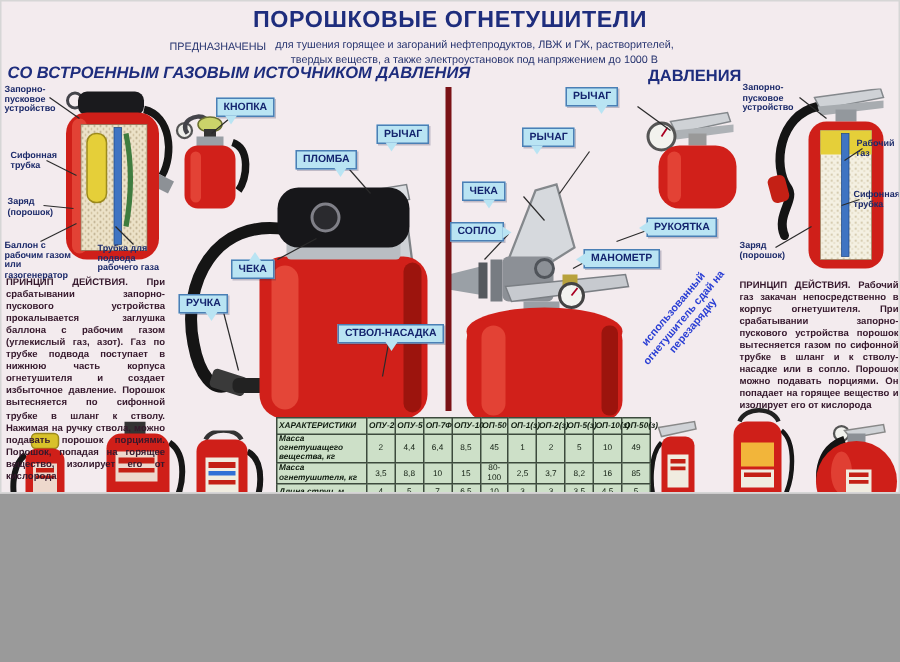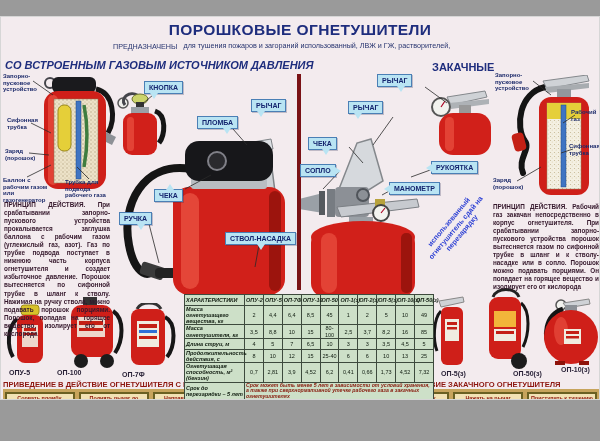--- a/index.html
+++ b/index.html
@@ -1,17 +1,17 @@
 <!DOCTYPE html>
 <html><head>
 <meta charset="utf-8">
 <style>
   *{box-sizing:border-box;margin:0;padding:0;}
   body{margin:0;background:#9a9a9a;font-family:"Liberation Sans",sans-serif;}
-  .poster{position:relative;width:600px;height:384px;background:#f3ebee;overflow:hidden;border:1px solid #d6d6d6;margin-top:16px;}
+  .poster{position:relative;width:600px;height:329px;background:#f3ebee;overflow:hidden;border:1px solid #d6d6d6;}
   .abs{position:absolute;}
   .title{position:absolute;top:4px;left:0;right:0;text-align:center;font-size:15.5px;font-weight:bold;color:#1e2d7d;letter-spacing:.4px;}
   .purpose{position:absolute;top:24px;left:112px;width:390px;display:flex;gap:6px;color:#27346f;font-size:7.2px;}
   .purpose .plabel{font-weight:normal;white-space:nowrap;padding-top:1px;}
   .purpose .plines{text-align:center;line-height:1.35;}
   .sec-head{position:absolute;font-weight:bold;color:#1e2d7d;font-size:11px;white-space:nowrap;}
   .lbl{position:absolute;font-size:6px;font-weight:bold;color:#1c2a6a;line-height:1.12;z-index:3;}
   .principle{position:absolute;font-size:6.35px;font-weight:bold;color:#35182c;line-height:1.27;text-align:justify;z-index:3;}
   .callout{position:absolute;background:#b9e4f3;border:1px solid #4a7fb5;color:#14246e;font-weight:bold;font-size:7px;padding:2px 4px;text-align:center;box-shadow:1px 1px 0 rgba(40,40,80,.25);z-index:5;white-space:nowrap;}
   .callout::after{content:'';position:absolute;width:0;height:0;border-style:solid;}
@@ -54,25 +54,26 @@
           <circle cx="1.5" cy="1.5" r=".6" fill="#c5b894"></circle>
           <circle cx="3.2" cy="3" r=".5" fill="#d5c9a8"></circle>
         </pattern>
   </defs>
     </svg>
 
   <div class="title">ПОРОШКОВЫЕ ОГНЕТУШИТЕЛИ</div>
   <div class="purpose">
     <span class="plabel">ПРЕДНАЗНАЧЕНЫ</span>
     <span class="plines">
-      <span>для тушения пожаров и загораний использованный, ЛВЖ и ГЖ, растворителей,</span><br>
+      <span>для тушения горящее и загораний нефтепродуктов, ЛВЖ и ГЖ, растворителей,</span><br>
+      <span>твердых веществ, а также электроустановок под напряжением до 1000 В</span>
     </span>
   </div>
   <div class="sec-head" style="left:4px;top:42px;font-style:italic;">СО ВСТРОЕННЫМ ГАЗОВЫМ ИСТОЧНИКОМ ДАВЛЕНИЯ</div>
-  <div class="sec-head" style="left:431px;top:44px;">ЗАКАЧНЫЕ</div>
+  <div class="sec-head" style="left:431px;top:44px;">ДАВЛЕНИЯ</div>
 
   <div class="divider" style="left:296px;top:57px;width:4px;height:216px;"></div>
   <div class="divider" style="left:298px;top:362px;width:3px;height:79px;"></div>
 
   <svg class="leader" width="600" height="441">
     <g stroke="#2a2a2a" stroke-width="0.8">
       <line x1="32" y1="64" x2="52" y2="78"></line>
         <line x1="30" y1="106" x2="50" y2="116"></line>
         <line x1="28" y1="136" x2="48" y2="138"></line>
         <line x1="26" y1="160" x2="50" y2="148"></line>

